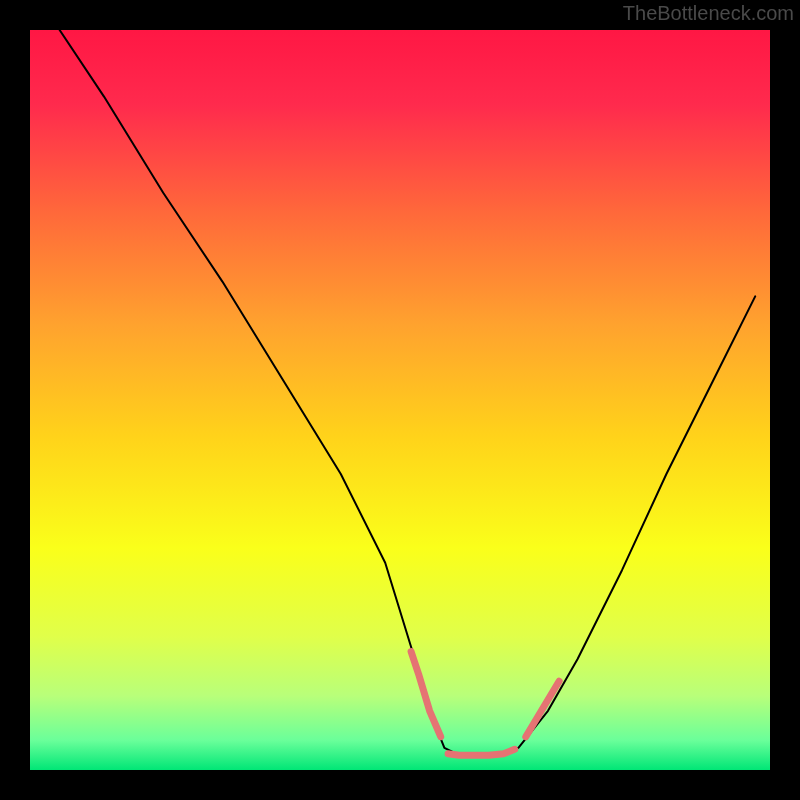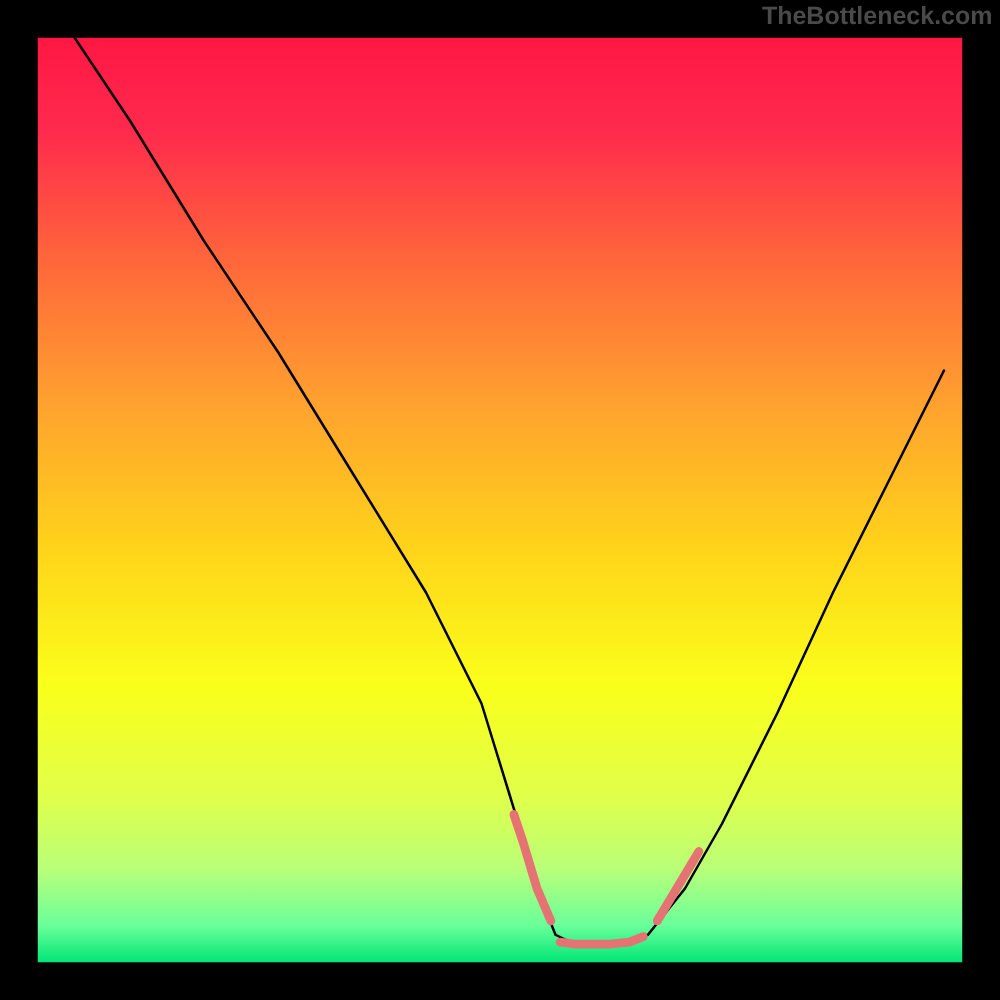--- a/index.html
+++ b/index.html
@@ -11,21 +11,21 @@
     position: relative;
     font-family: Arial, Helvetica, sans-serif;
     overflow: hidden;
   }
   .watermark {
     position: absolute;
     top: 2px;
     right: 6px;
     color: #4a4a4a;
     font-size: 20px;
-    font-weight: 700;
+    font-weight: 400;
     z-index: 10;
   }
   .plot-area {
     position: absolute;
     left: 30px;
     top: 30px;
     width: 740px;
     height: 740px;
     overflow: visible;
   }

